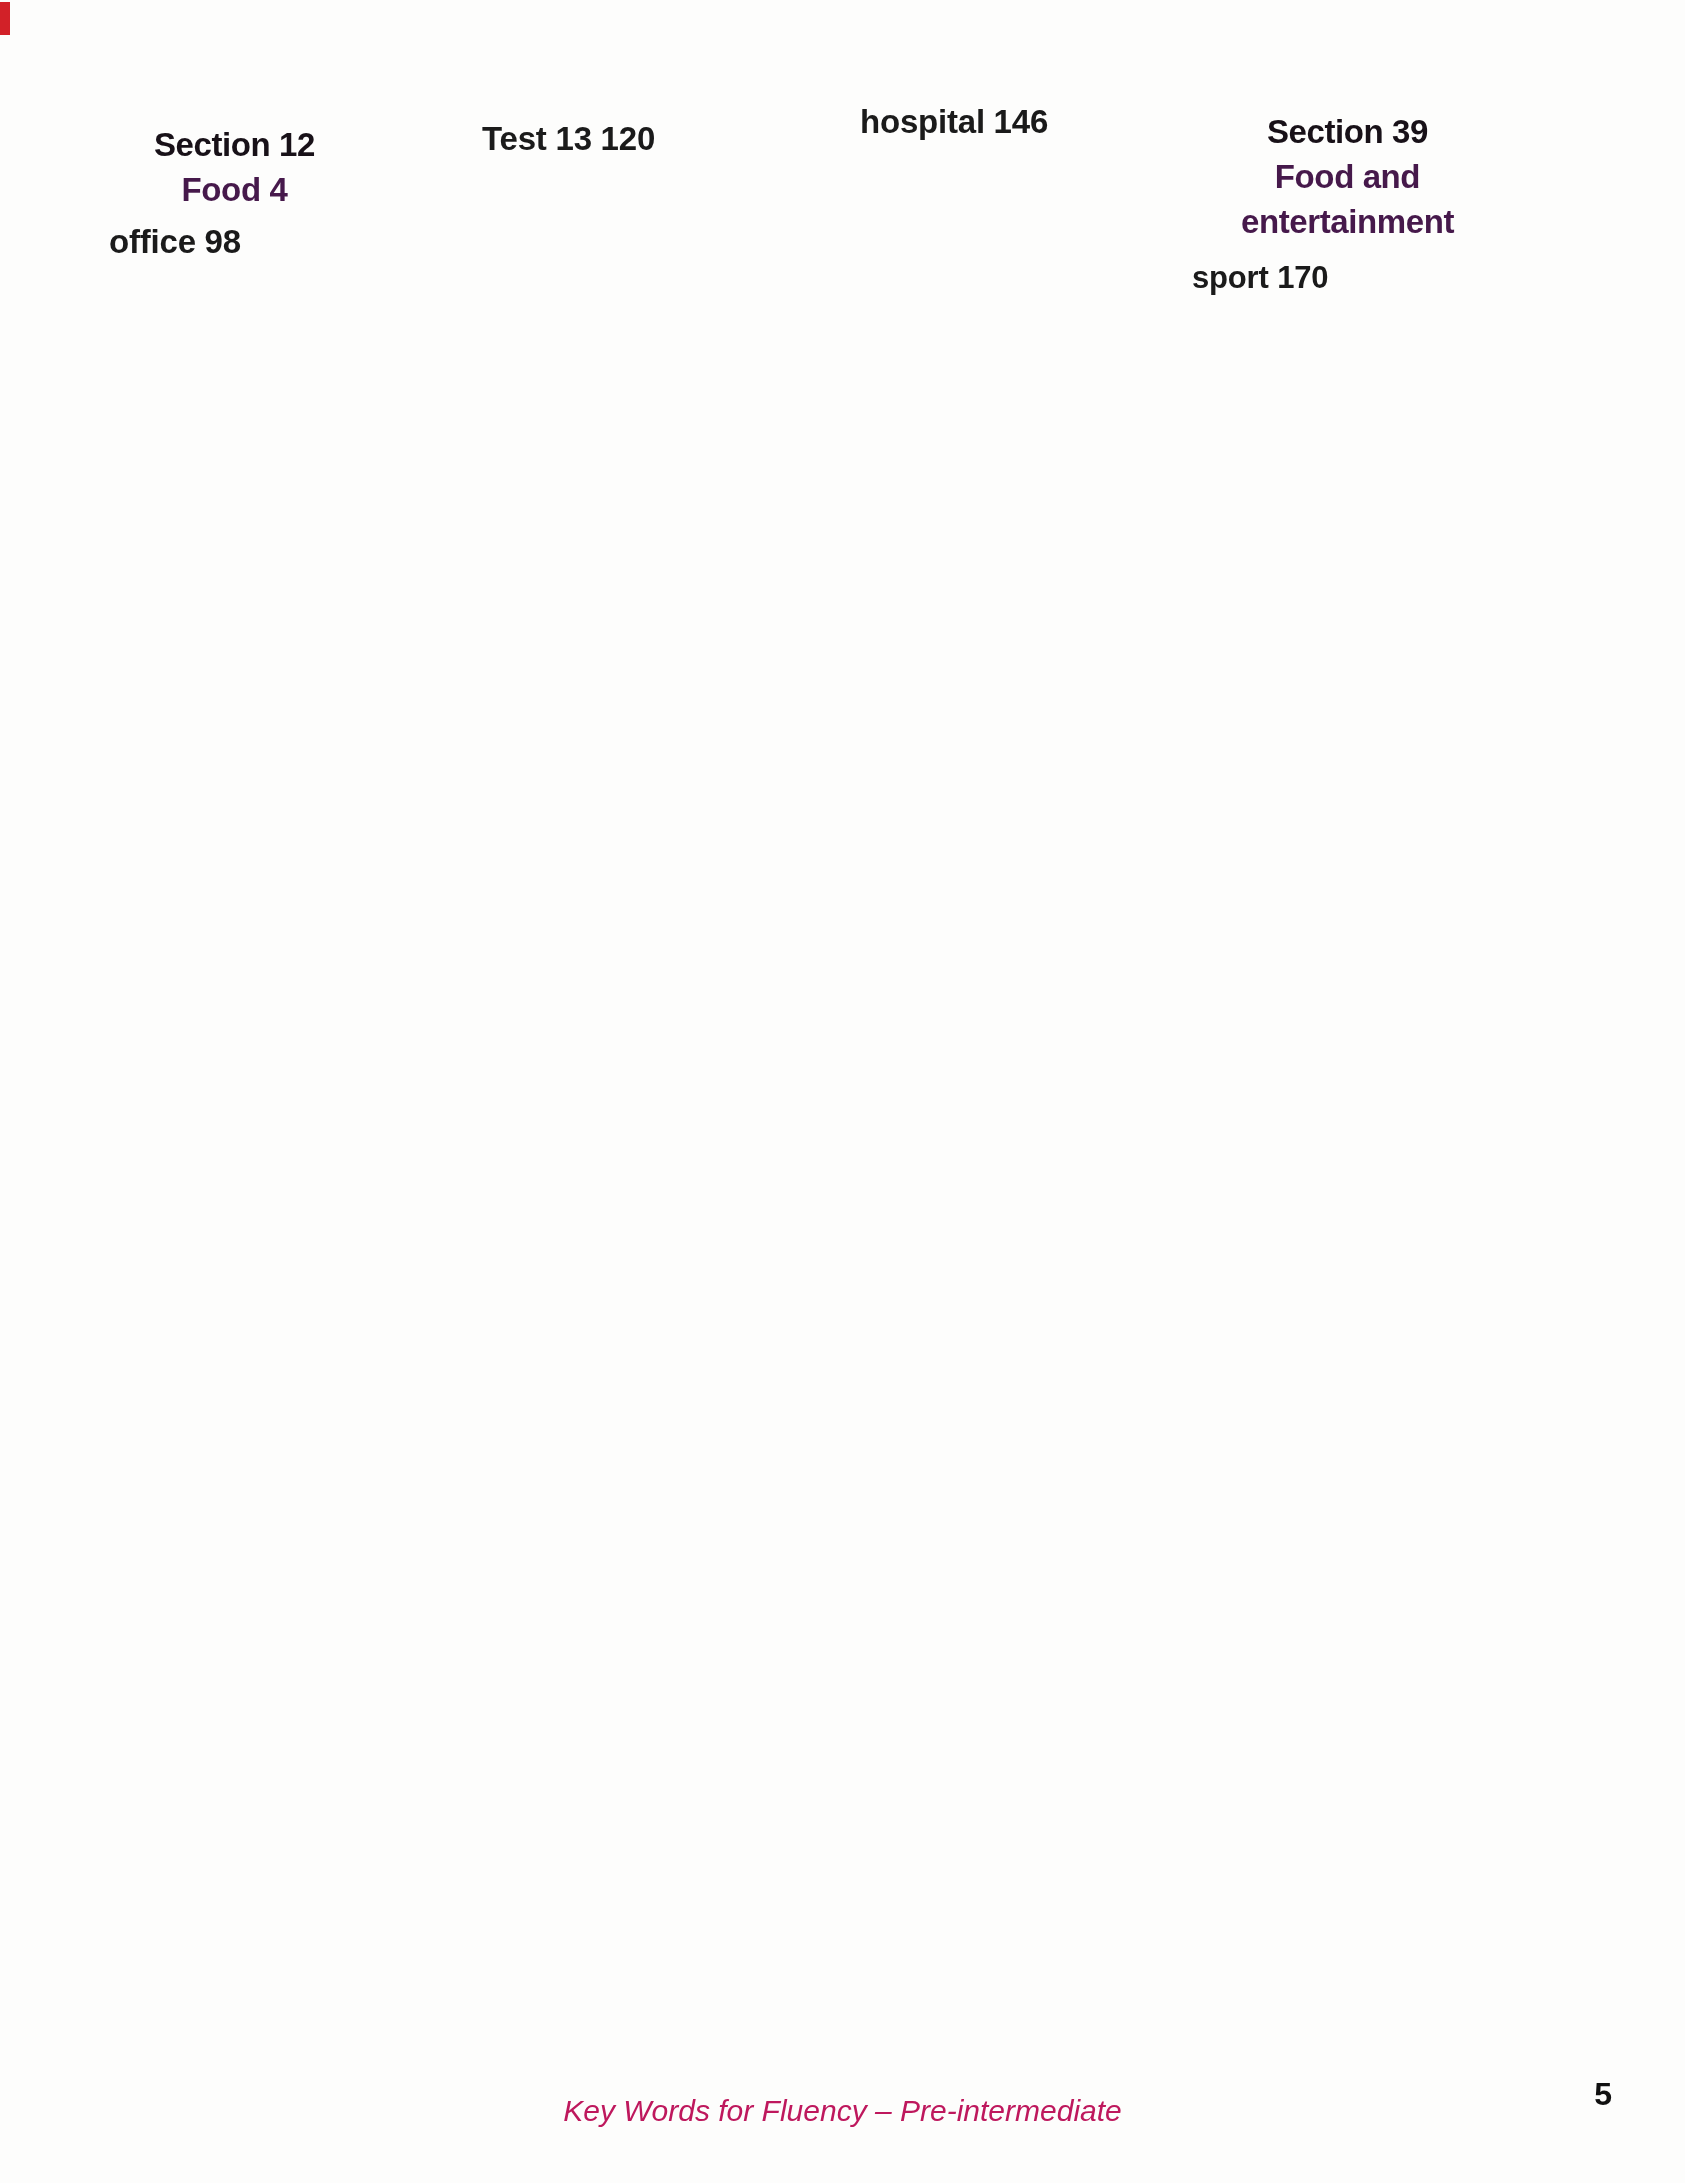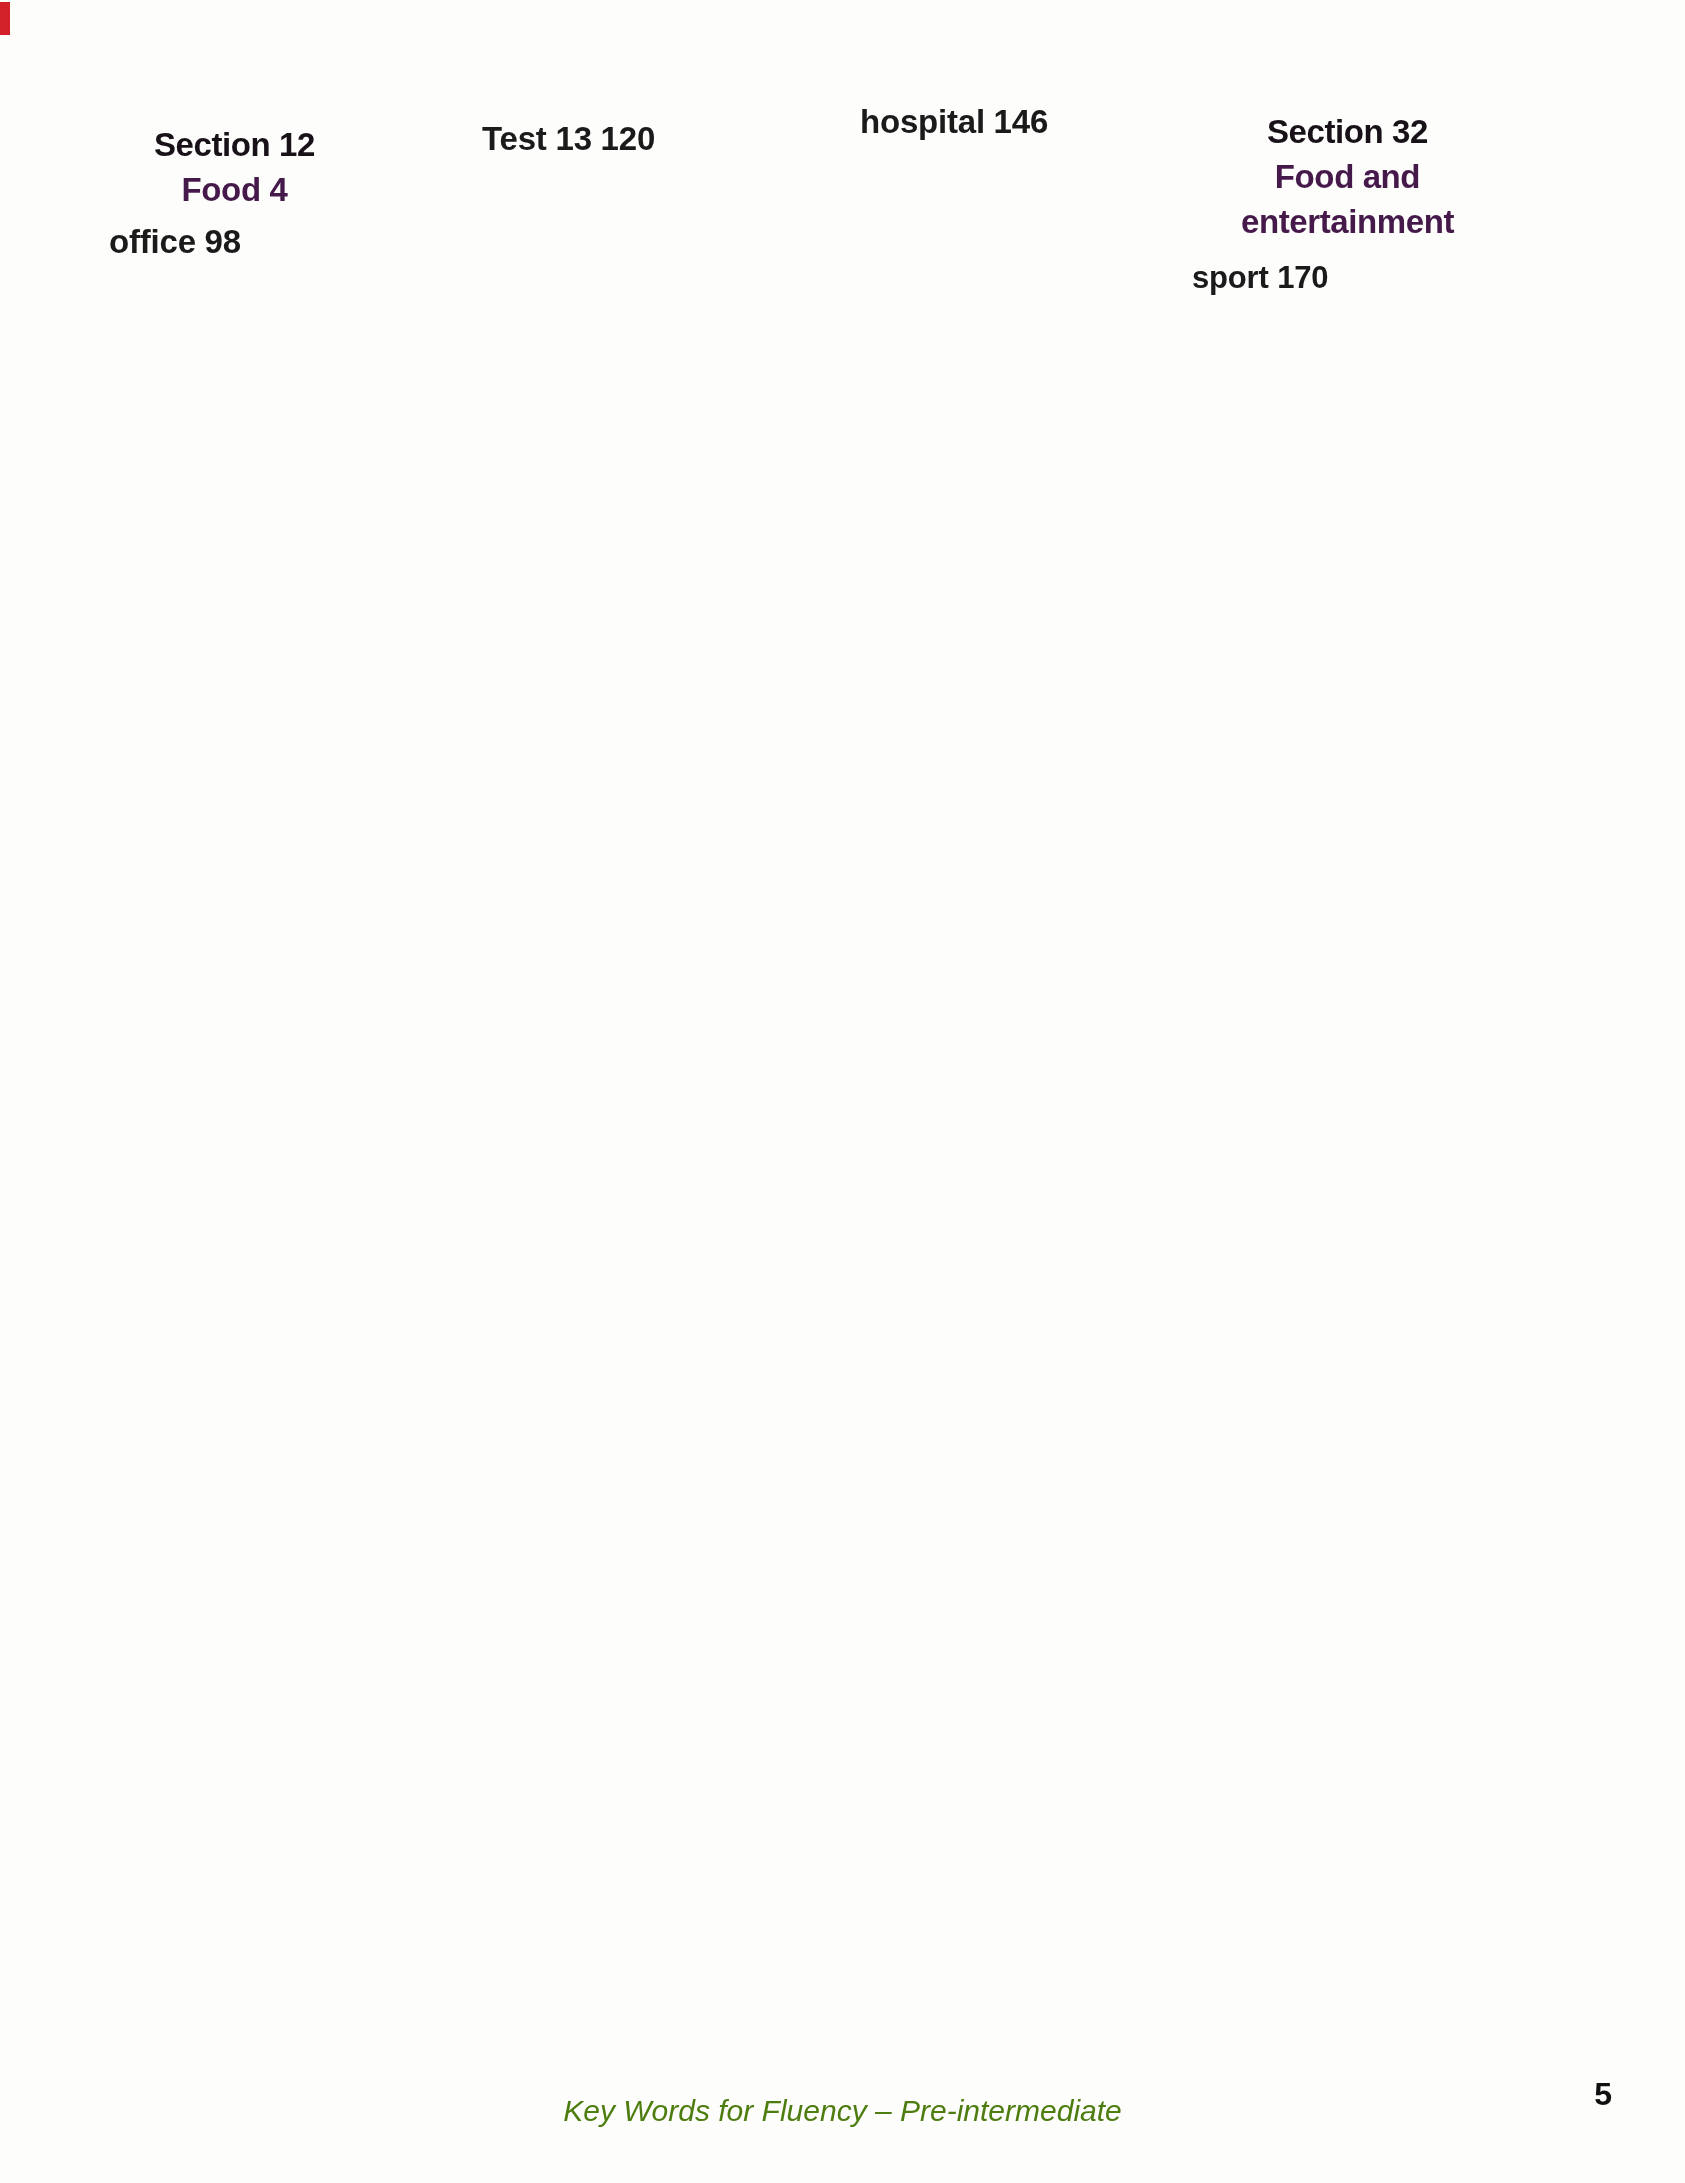--- a/index.html
+++ b/index.html
@@ -35,21 +35,21 @@
     color:#1b1b1b;
   }
   .row .label{white-space:nowrap;}
   .row .page{white-space:nowrap;margin-left:8.7px;}
   .test-row{margin-top:10.2px;margin-bottom:7.3px;}
 
   .col4 .row{line-height:47px;font-size:31px;}
 
   .footer{
     position:absolute;left:0;top:2094px;width:100%;
-    text-align:center;font-style:italic;font-size:30px;color:#4d7c0f;
+    text-align:center;font-style:italic;font-size:30px;color:#be185d;
   }
   .page-num{
     position:absolute;top:2076px;right:73px;
     font-size:32px;font-weight:700;color:#101010;
   }
 </style>
 </head>
 <body>
 
 <div class="page" style="--purple: #46194b; --ink: #1a1a1a; --red: #d22128; background: rgb(253, 253, 252);">
@@ -76,21 +76,21 @@
   <div class="col col3">
       <div class="rows-block">
         <div class="row">
           <span class="label">hospital</span>
           <span class="page">146</span>
         </div>
       </div>
     </div>
   <div class="col col4">
       <div class="section-heading">
-        <div class="section-title">Section 32</div>
+        <div class="section-title">Section 39</div>
         <div class="section-subtitle">Food and</div>
         <div class="section-subtitle">entertainment</div>
       </div>
       <div class="rows-block">
         <div class="row">
           <span class="label">sport</span>
           <span class="page">170</span>
         </div>
       </div>
     </div>

